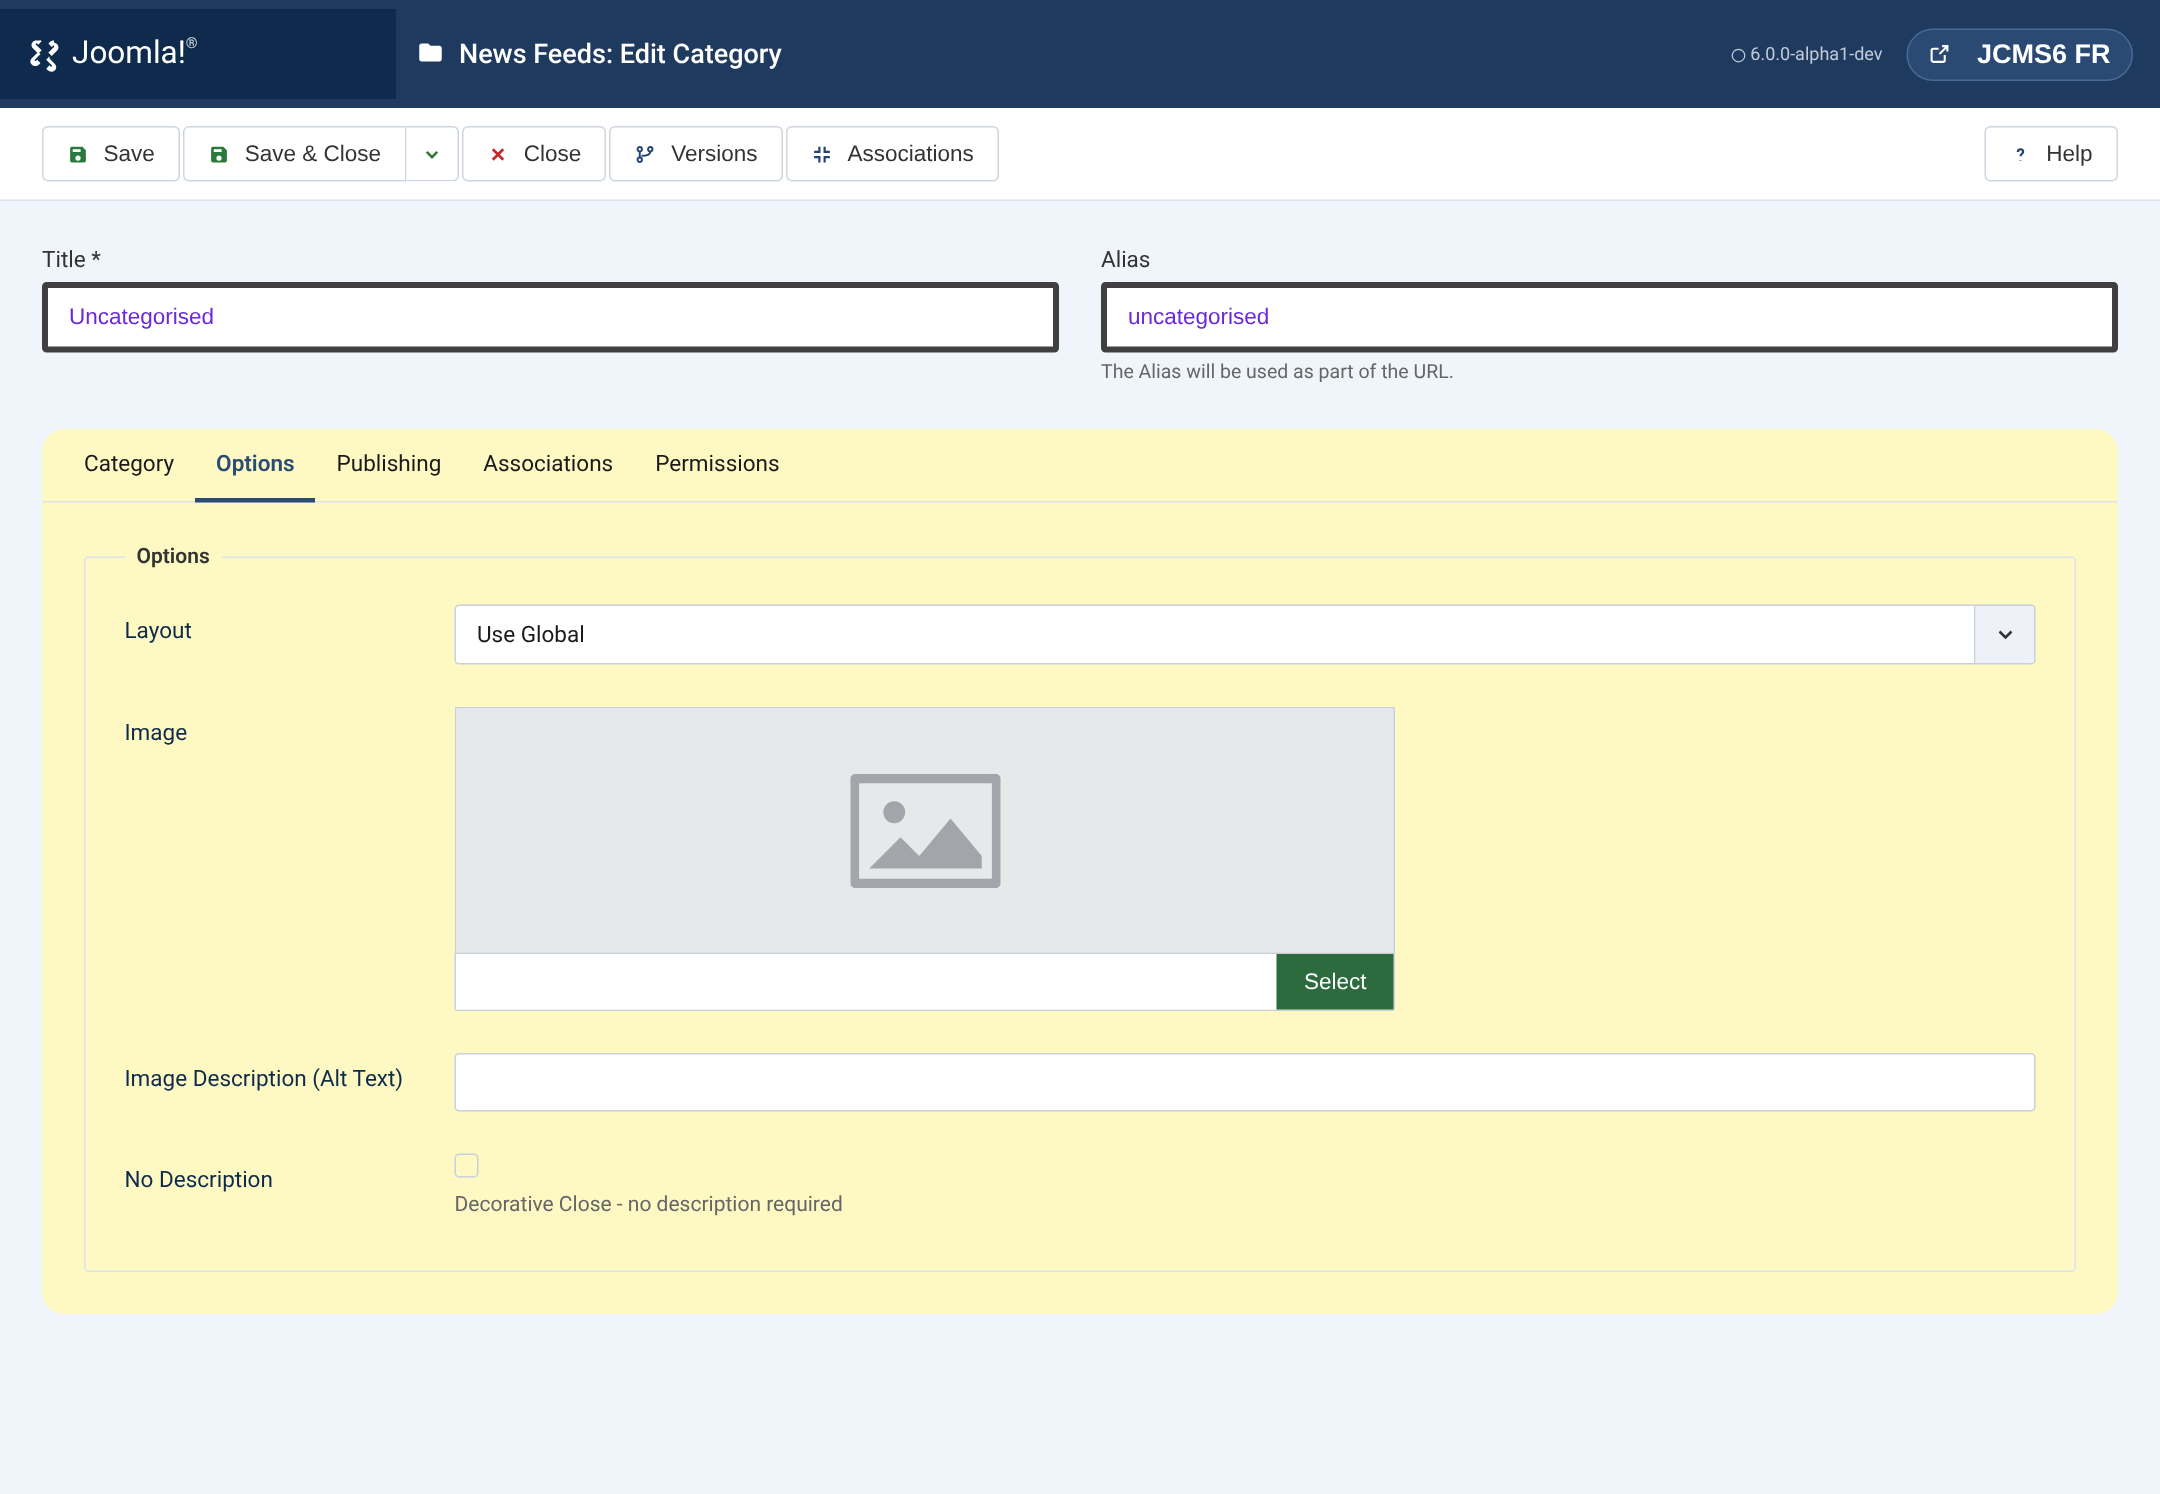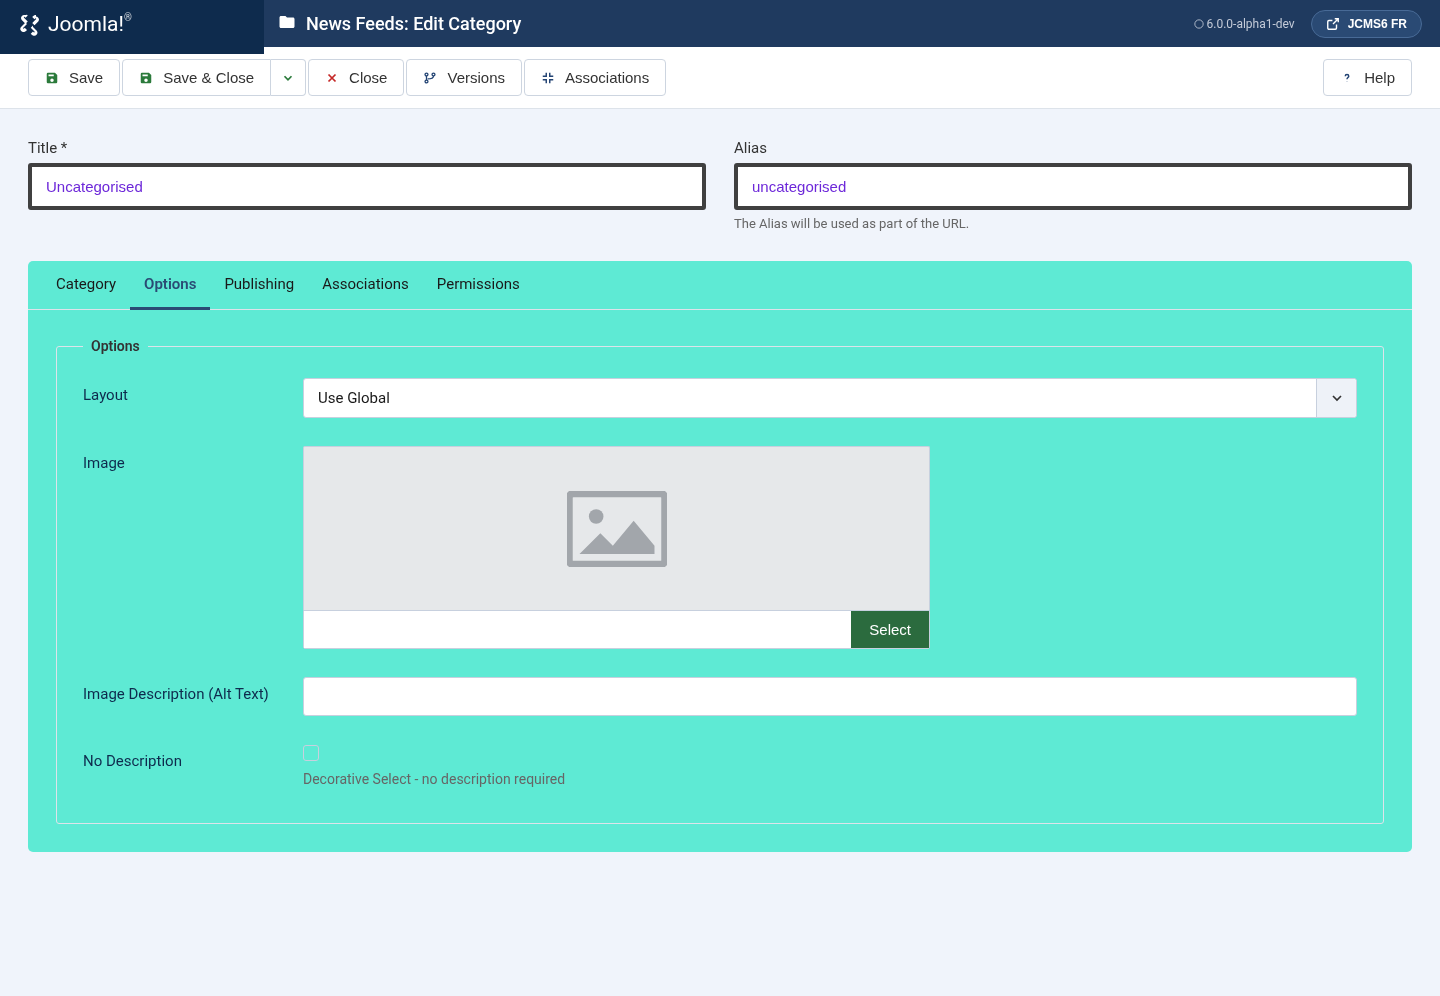--- a/index.html
+++ b/index.html
@@ -1,42 +1,42 @@
 <!DOCTYPE html>
 <html><head>
 <meta charset="utf-8">
 <style>
 *{box-sizing:border-box;margin:0;padding:0}
 body{font-family:-apple-system,BlinkMacSystemFont,"Segoe UI",Roboto,Arial,sans-serif;font-size:14px;color:#1a1a1a;background:#f0f4fb}
-.header{background:#1f3a5f;height:47px;display:flex;align-items:center;color:#fff}
+.header{background:#1f3a5f;height:72px;display:flex;align-items:center;color:#fff}
 .logo-section{background:#0e2b4d;height:60px;display:flex;align-items:center;padding:0 28px 0 18px;width:264px}
 .logo-section svg{width:24px;height:24px;margin-right:6px}
 .logo-text{font-size:21px;font-weight:400}
 .logo-marks{font-size:10px;vertical-align:top;opacity:.8}
 .page-title{display:flex;padding-left:14px;font-size:18px;font-weight:500}
 .page-title svg{width:18px;height:18px;margin-right:10px}
 .header-right{margin-left:auto;display:flex;align-items:center;padding-right:18px;gap:16px}
 .version{font-size:12px;color:#c4cbd8}
 .version svg{width:10px;height:10px;margin-right:3px;vertical-align:middle}
-.site-btn{background:#2a4a74;border:1px solid #486a96;border-radius:18px;padding:6px 14px;color:#fff;font-size:12px;display:flex;align-items:center;gap:8px;font-weight:600}
+.site-btn{background:#2a4a74;border:1px solid #486a96;border-radius:18px;padding:6px 14px;color:#fff;font-size:18px;display:flex;align-items:center;gap:18px;font-weight:600}
 .site-btn svg{width:14px;height:14px}
 .toolbar{background:#fff;border-bottom:1px solid #dde3ea;padding:12px 28px;display:flex;gap:2px}
 .tbtn{background:#fff;border:1px solid #cdd5e0;border-radius:4px;padding:9px 16px;font-size:15px;display:flex;align-items:center;gap:10px;cursor:pointer;color:#333}
 .tbtn svg{width:14px;height:14px}
 .tbtn-group{display:flex}
 .tbtn-group .tbtn:first-child{border-radius:4px 0 0 4px}
 .tbtn-group .tbtn:last-child{border-radius:0 4px 4px 0;border-left:0;padding:9px 10px}
 .help{margin-left:auto}
 .form-body{padding:30px 28px}
 .top-fields{display:flex;gap:28px;margin-bottom:30px}
 .field{flex:1}
 .field label{display:block;font-size:15px;color:#333;margin-bottom:6px}
 .field input{width:100%;border:4px solid #404040;border-radius:3px;padding:11px 14px;font-size:15px;color:#6d28d9}
 .field-hint{font-size:13px;color:#666;margin-top:6px}
-.tabs-container{background:#5eead4;border-radius:5px}
+.tabs-container{background:#fef9c3;border-radius:15px}
 .tabs{display:flex;border-bottom:1px solid #dde3ea;padding-left:14px}
 .tab{padding:14px 14px;font-size:15px;color:#1a1a1a;cursor:pointer}
 .tab.active{color:#2a4b74;font-weight:600;border-bottom:3px solid #2a4b74;margin-bottom:-1px}
 .panel{padding:28px}
 fieldset{border:1px solid #dde3ea;border-radius:3px;padding:24px 26px}
 legend{padding:0 8px;font-weight:600;color:#333;font-size:14px}
 .row{display:flex;margin-bottom:28px}
 .row:last-child{margin-bottom:12px}
 .row-label{width:220px;color:#0e2b4d;font-size:15px;padding-top:8px}
 .row-control{flex:1}
@@ -196,20 +196,20 @@
           <div class="row-label">Image Description (Alt Text)</div>
           <div class="row-control">
             <input class="text-in" type="text" value="" style="">
           </div>
         </div>
 
         <div class="row">
           <div class="row-label">No Description</div>
           <div class="row-control">
             <span class="chk"></span>
-            <span class="chk-help">Decorative Select - no description required</span>
+            <span class="chk-help">Decorative Close - no description required</span>
           </div>
         </div>
 
       </fieldset>
     </div>
   </div>
 </div>
 
 </body></html>

